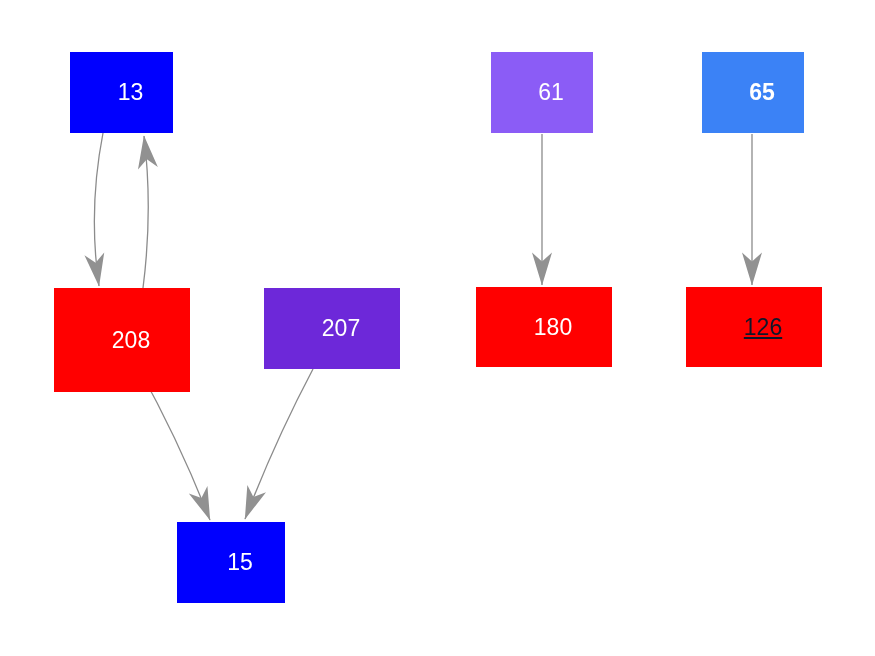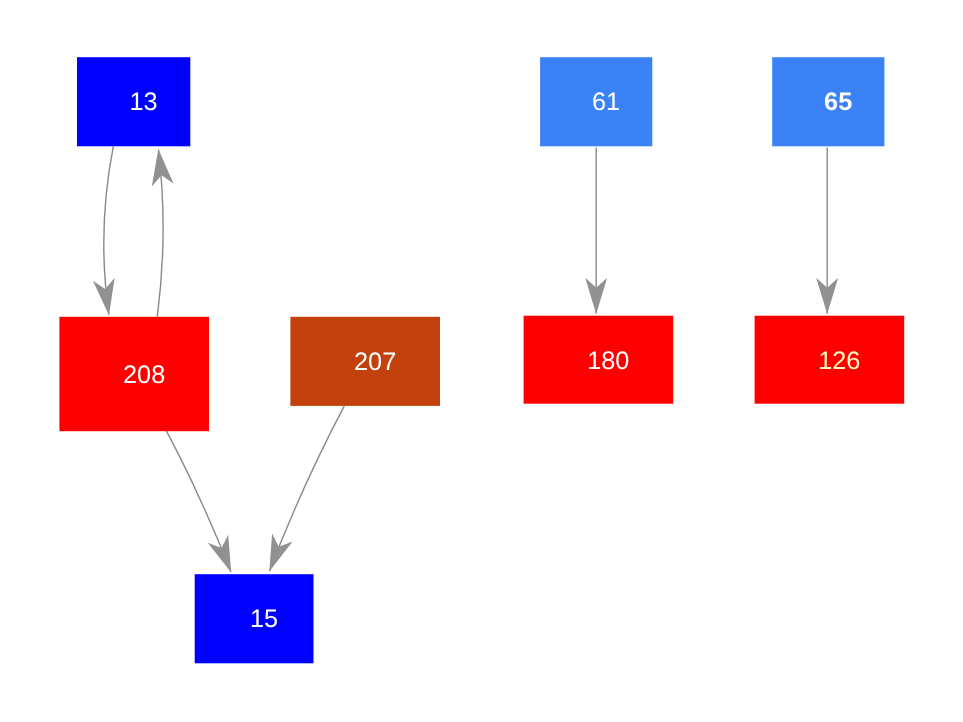--- a/index.html
+++ b/index.html
@@ -56,32 +56,32 @@
         <path d="M752,134 L752,285" fill="none" stroke="#8b8b8b" stroke-width="1.3" marker-end="url(#arrow-dart)"></path>
       </g>
   </svg>
   <div id="nodes-layer">
       <div class="graph-node" style="left: 70px; top: 52px; width: 103px; height: 81px; background: rgb(0, 0, 255);">
         <span class="node-label" style="color: rgb(255, 255, 255);">13</span>
       </div>
       <div class="graph-node" style="left: 54px; top: 288px; width: 136px; height: 104px; background: rgb(255, 0, 0);">
         <span class="node-label" style="color: rgb(255, 255, 255);">208</span>
       </div>
-      <div class="graph-node" style="left: 264px; top: 288px; width: 136px; height: 81px; background: #c2410c;">
+      <div class="graph-node" style="left: 264px; top: 288px; width: 136px; height: 81px; background: #6d28d9;">
         <span class="node-label" style="color: rgb(255, 255, 255);">207</span>
       </div>
       <div class="graph-node" style="left: 177px; top: 522px; width: 108px; height: 81px; background: rgb(0, 0, 255);">
         <span class="node-label" style="color: rgb(255, 255, 255);">15</span>
       </div>
-      <div class="graph-node" style="left: 491px; top: 52px; width: 102px; height: 81px; background: #3b82f6;">
+      <div class="graph-node" style="left: 491px; top: 52px; width: 102px; height: 81px; background: #8b5cf6;">
         <span class="node-label" style="color: rgb(255, 255, 255);">61</span>
       </div>
       <div class="graph-node" style="left: 476px; top: 287px; width: 136px; height: 80px; background: rgb(255, 0, 0);">
         <span class="node-label" style="color: rgb(255, 255, 255);">180</span>
       </div>
       <div class="graph-node" style="left: 702px; top: 52px; width: 102px; height: 81px; background: #3b82f6; font-weight: bold;">
         <span class="node-label" style="color: rgb(255, 255, 255);">65</span>
       </div>
       <div class="graph-node" style="left: 686px; top: 287px; width: 136px; height: 80px; background: rgb(255, 0, 0);">
-        <span class="node-label" style="color: #fef9c3;">126</span>
+        <span class="node-label" style="color: #0f172a; text-decoration: underline;">126</span>
       </div>
     </div>
 </div>
 
 </body></html>

